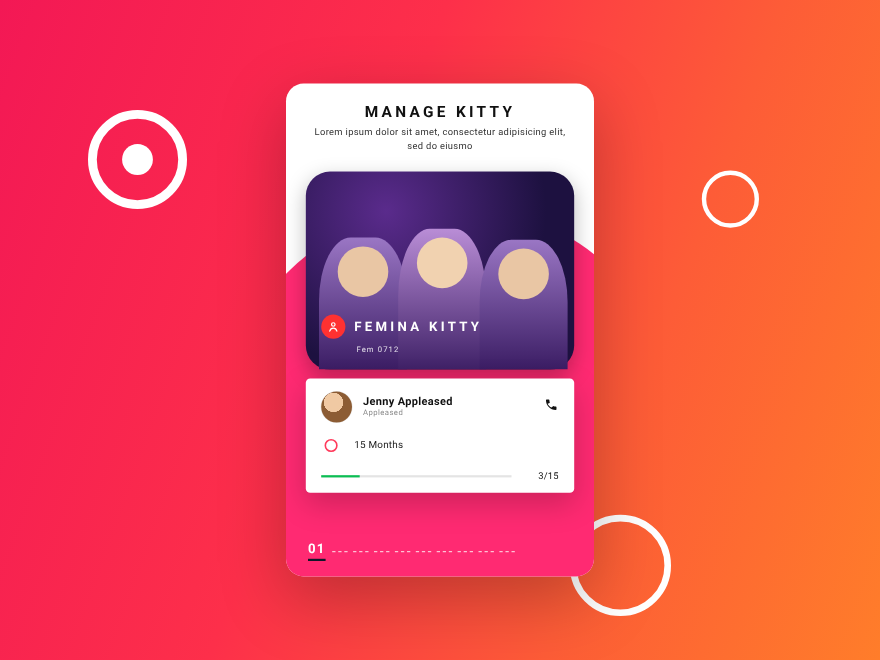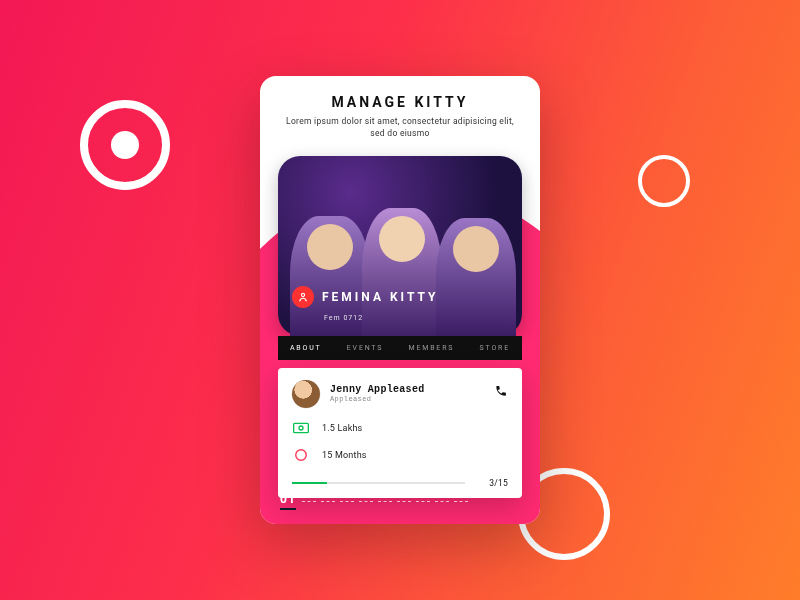--- a/index.html
+++ b/index.html
@@ -52,21 +52,21 @@
     position: relative; z-index: 2; margin: 0 18px; height: 24px; background: #0f0f0f;
     display: flex; align-items: center; justify-content: space-between; padding: 0 12px;
   }
   .tab { font-size: 7px; letter-spacing: 1.8px; color: #9a9a9a; cursor: pointer; }
   .tab.active { color: #fff; }
 
   .info-card {
     position: relative; z-index: 2; margin: 8px 18px 0; background: #fff;
     border-radius: 4px; padding: 12px 14px 10px; box-shadow: 0 10px 28px rgba(0,0,0,.20);
   }
-  .org-row { display: flex; align-items: center; gap: 10px; font-family: Liberation Mono, monospace; }
+  .org-row { display: flex; align-items: center; gap: 10px; }
   .org-avatar { width: 28px; height: 28px; border-radius: 50%; background: radial-gradient(circle at 40% 35%, #f0c9a3 35%, #8c5c34 36%); box-shadow: 0 0 0 .5px rgba(0,0,0,.1); }
   .org-text .name { font-size: 10px; font-weight: 700; color: #111; letter-spacing: .3px; }
   .org-text .role { font-size: 7px; color: #8a8a8a; letter-spacing: .4px; }
   .phone-icon { margin-left: auto; }
 
   .meta-row { display: flex; align-items: center; gap: 12px; margin-top: 14px; font-size: 9px; color: #222; letter-spacing: .2px; }
   .meta-icon { width: 18px; display: flex; justify-content: center; }
 
   .progress-wrap { margin-top: 16px; display: flex; align-items: center; gap: 24px; }
   .progress { flex: 1; height: 2px; background: #e4e4e4; position: relative; }
@@ -110,51 +110,36 @@
         <svg width="12" height="12" viewBox="0 0 24 24" fill="none" stroke="#fff" stroke-width="2.2" stroke-linecap="round">
             <circle cx="12" cy="8" r="3.2"></circle>
             <path d="M5.5 20c1-4 4-5.5 6.5-5.5s5.5 1.5 6.5 5.5"></path>
           </svg>
       </span>
       <span class="title">FEMINA KITTY</span>
     </div>
     <div class="hero-sub">Fem 0712</div>
   </div>
 
-  <div class="tabs">
-    <span class="tab active">ABOUT</span>
-    <span class="tab">EVENTS</span>
-    <span class="tab">MEMBERS</span>
-    <span class="tab">STORE</span>
-  </div>
 
   <div class="info-card">
     <div class="org-row">
       <div class="org-avatar"></div>
       <div class="org-text">
         <div class="name">Jenny Appleased</div>
         <div class="role">Appleased</div>
       </div>
       <span class="phone-icon">
         <svg width="14" height="14" viewBox="0 0 24 24" fill="#111">
             <path d="M6.6 10.2c1.4 2.8 3.4 4.8 6.2 6.2l2.1-2.1c.3-.3.7-.4 1-.2 1.1.4 2.3.6 3.5.6.6 0 1 .4 1 1V19c0 .6-.4 1-1 1C10.6 20 4 13.4 4 4.6c0-.6.4-1 1-1h3.3c.6 0 1 .4 1 1 0 1.2.2 2.4.6 3.5.1.4 0 .8-.2 1L6.6 10.2z"></path>
           </svg>
       </span>
     </div>
 
 
-    <div class="meta-row">
-      <span class="meta-icon">
-        <svg width="16" height="12" viewBox="0 0 24 16" fill="none" stroke="#0abf53" stroke-width="2">
-            <rect x="1" y="1" width="22" height="14" rx="1.5"></rect>
-            <circle cx="12" cy="8" r="3"></circle>
-          </svg>
-      </span>
-      <span>1.5 Lakhs</span>
-    </div>
 
     <div class="meta-row">
       <span class="meta-icon">
         <svg width="14" height="14" viewBox="0 0 24 24" fill="none" stroke="#ff3b5c" stroke-width="2.5">
             <circle cx="12" cy="12" r="9"></circle>
           </svg>
       </span>
       <span>15 Months</span>
     </div>
 

